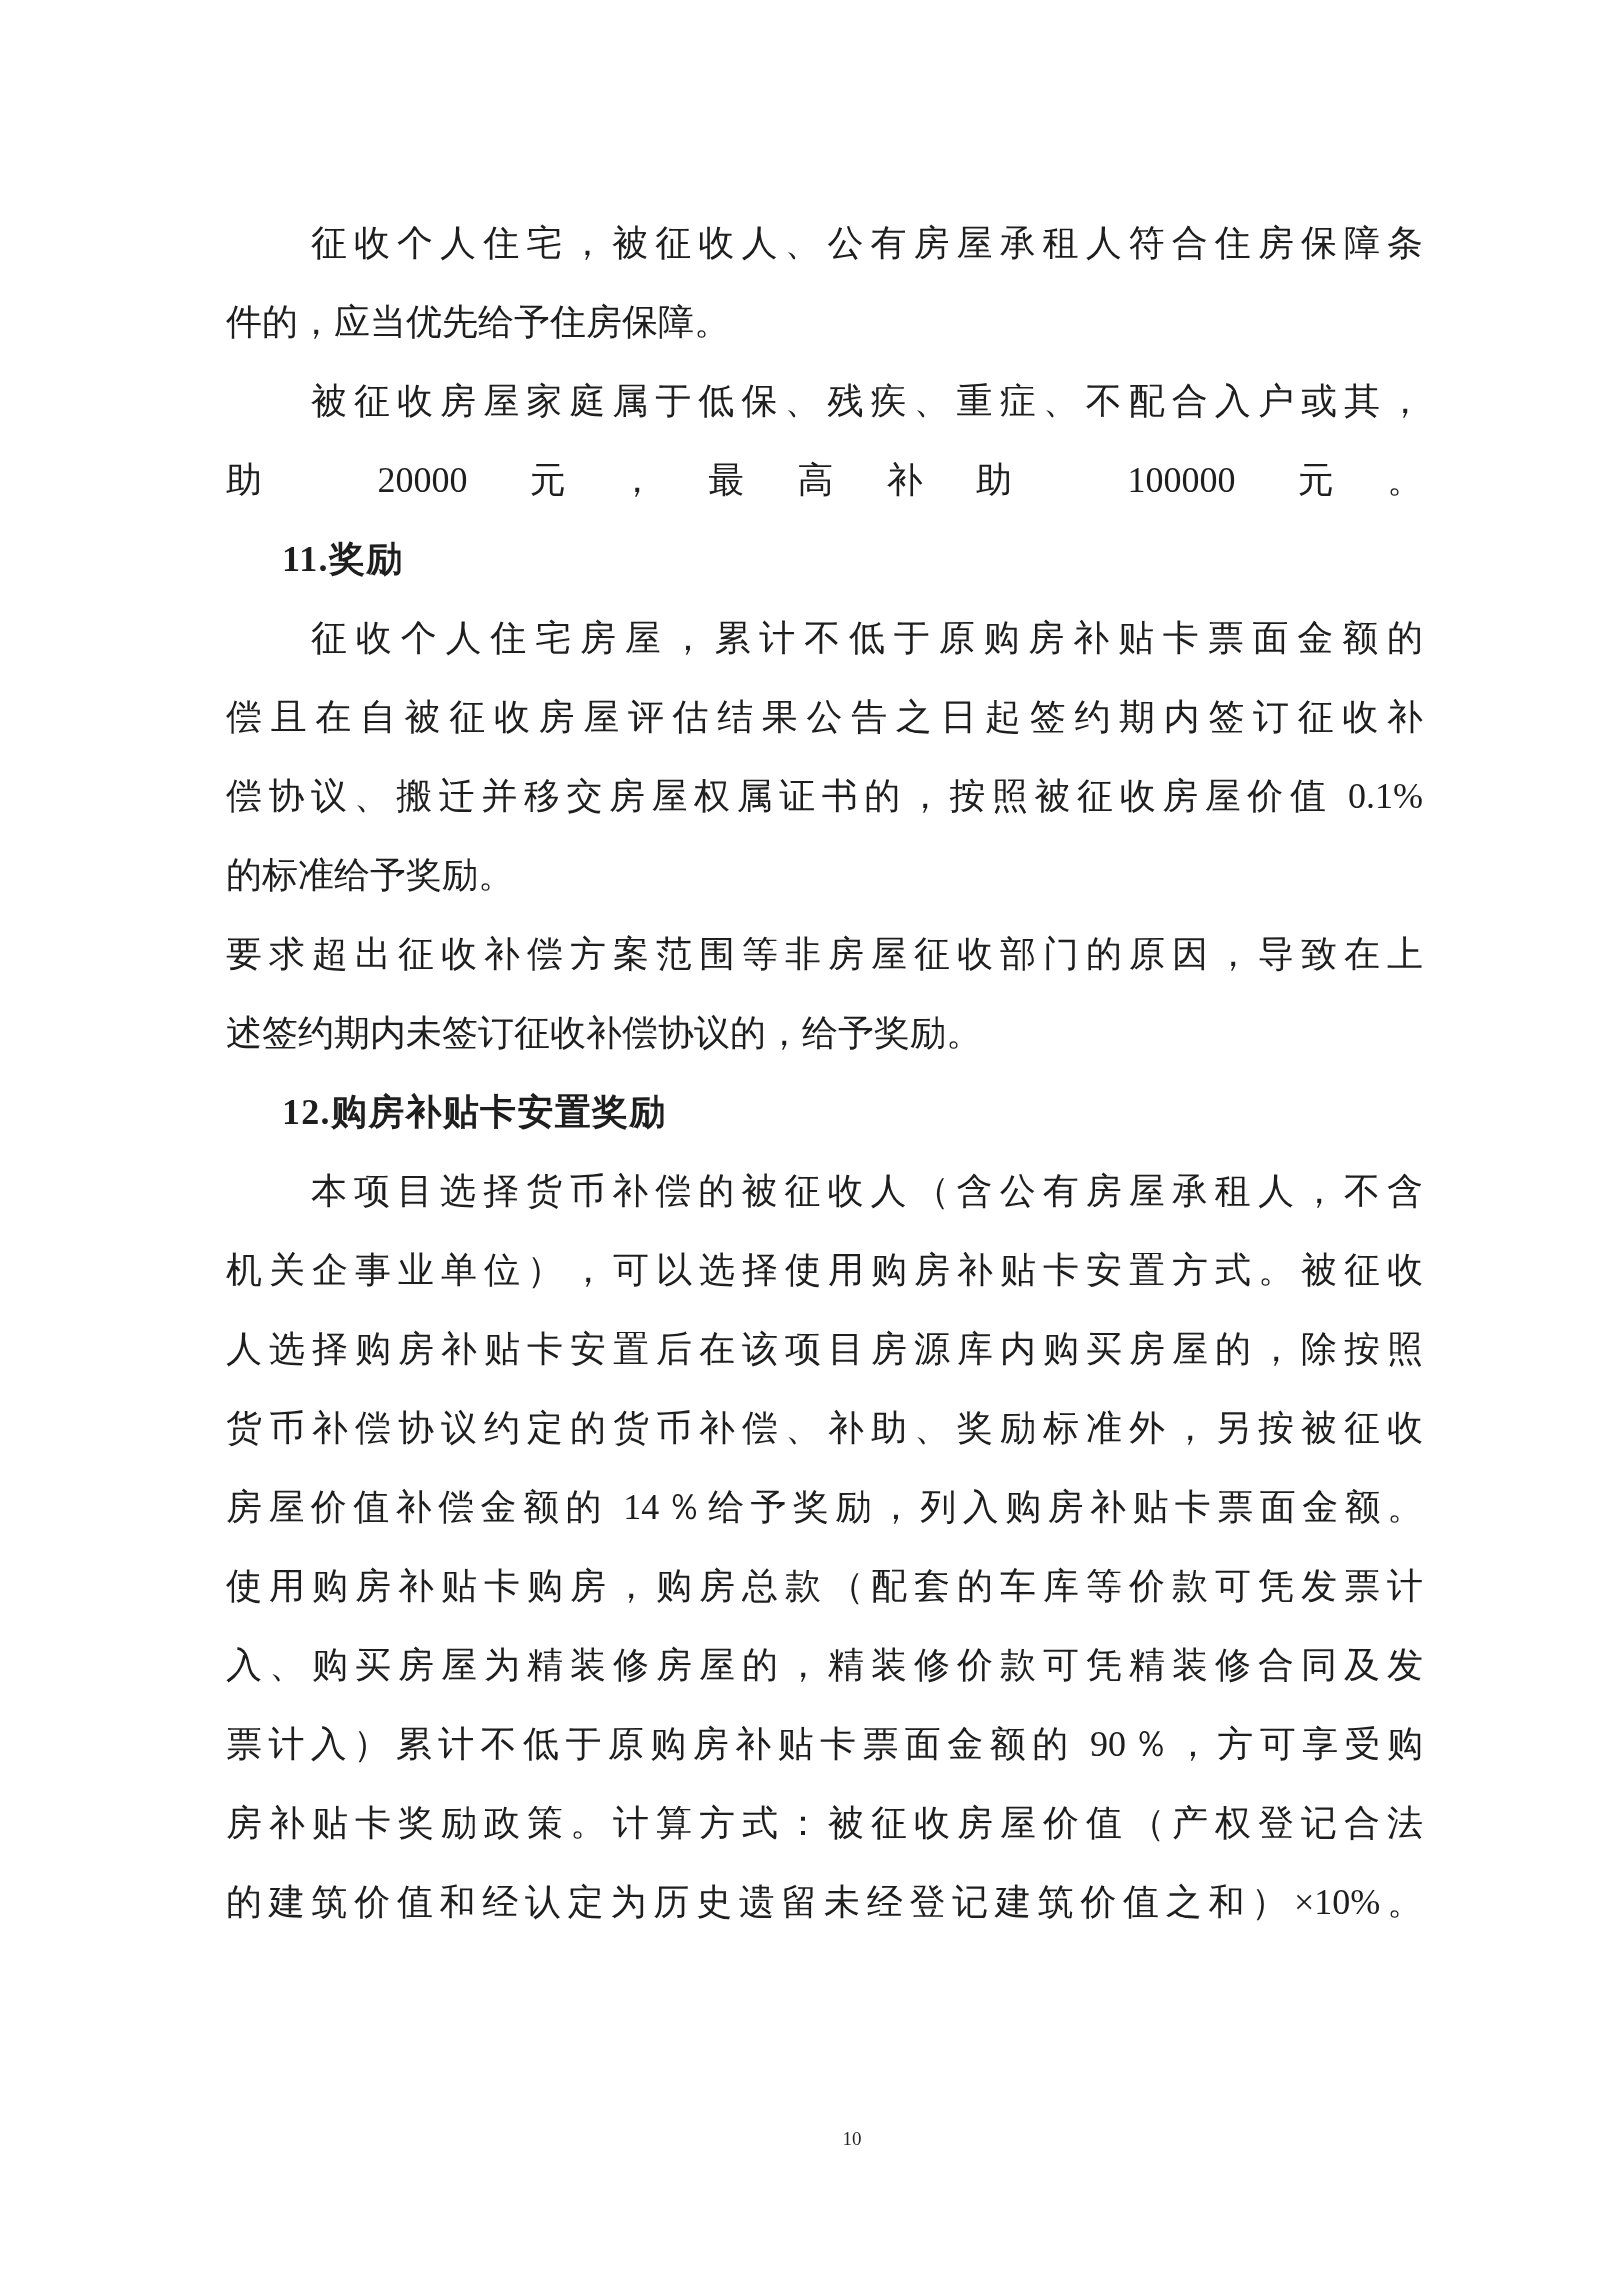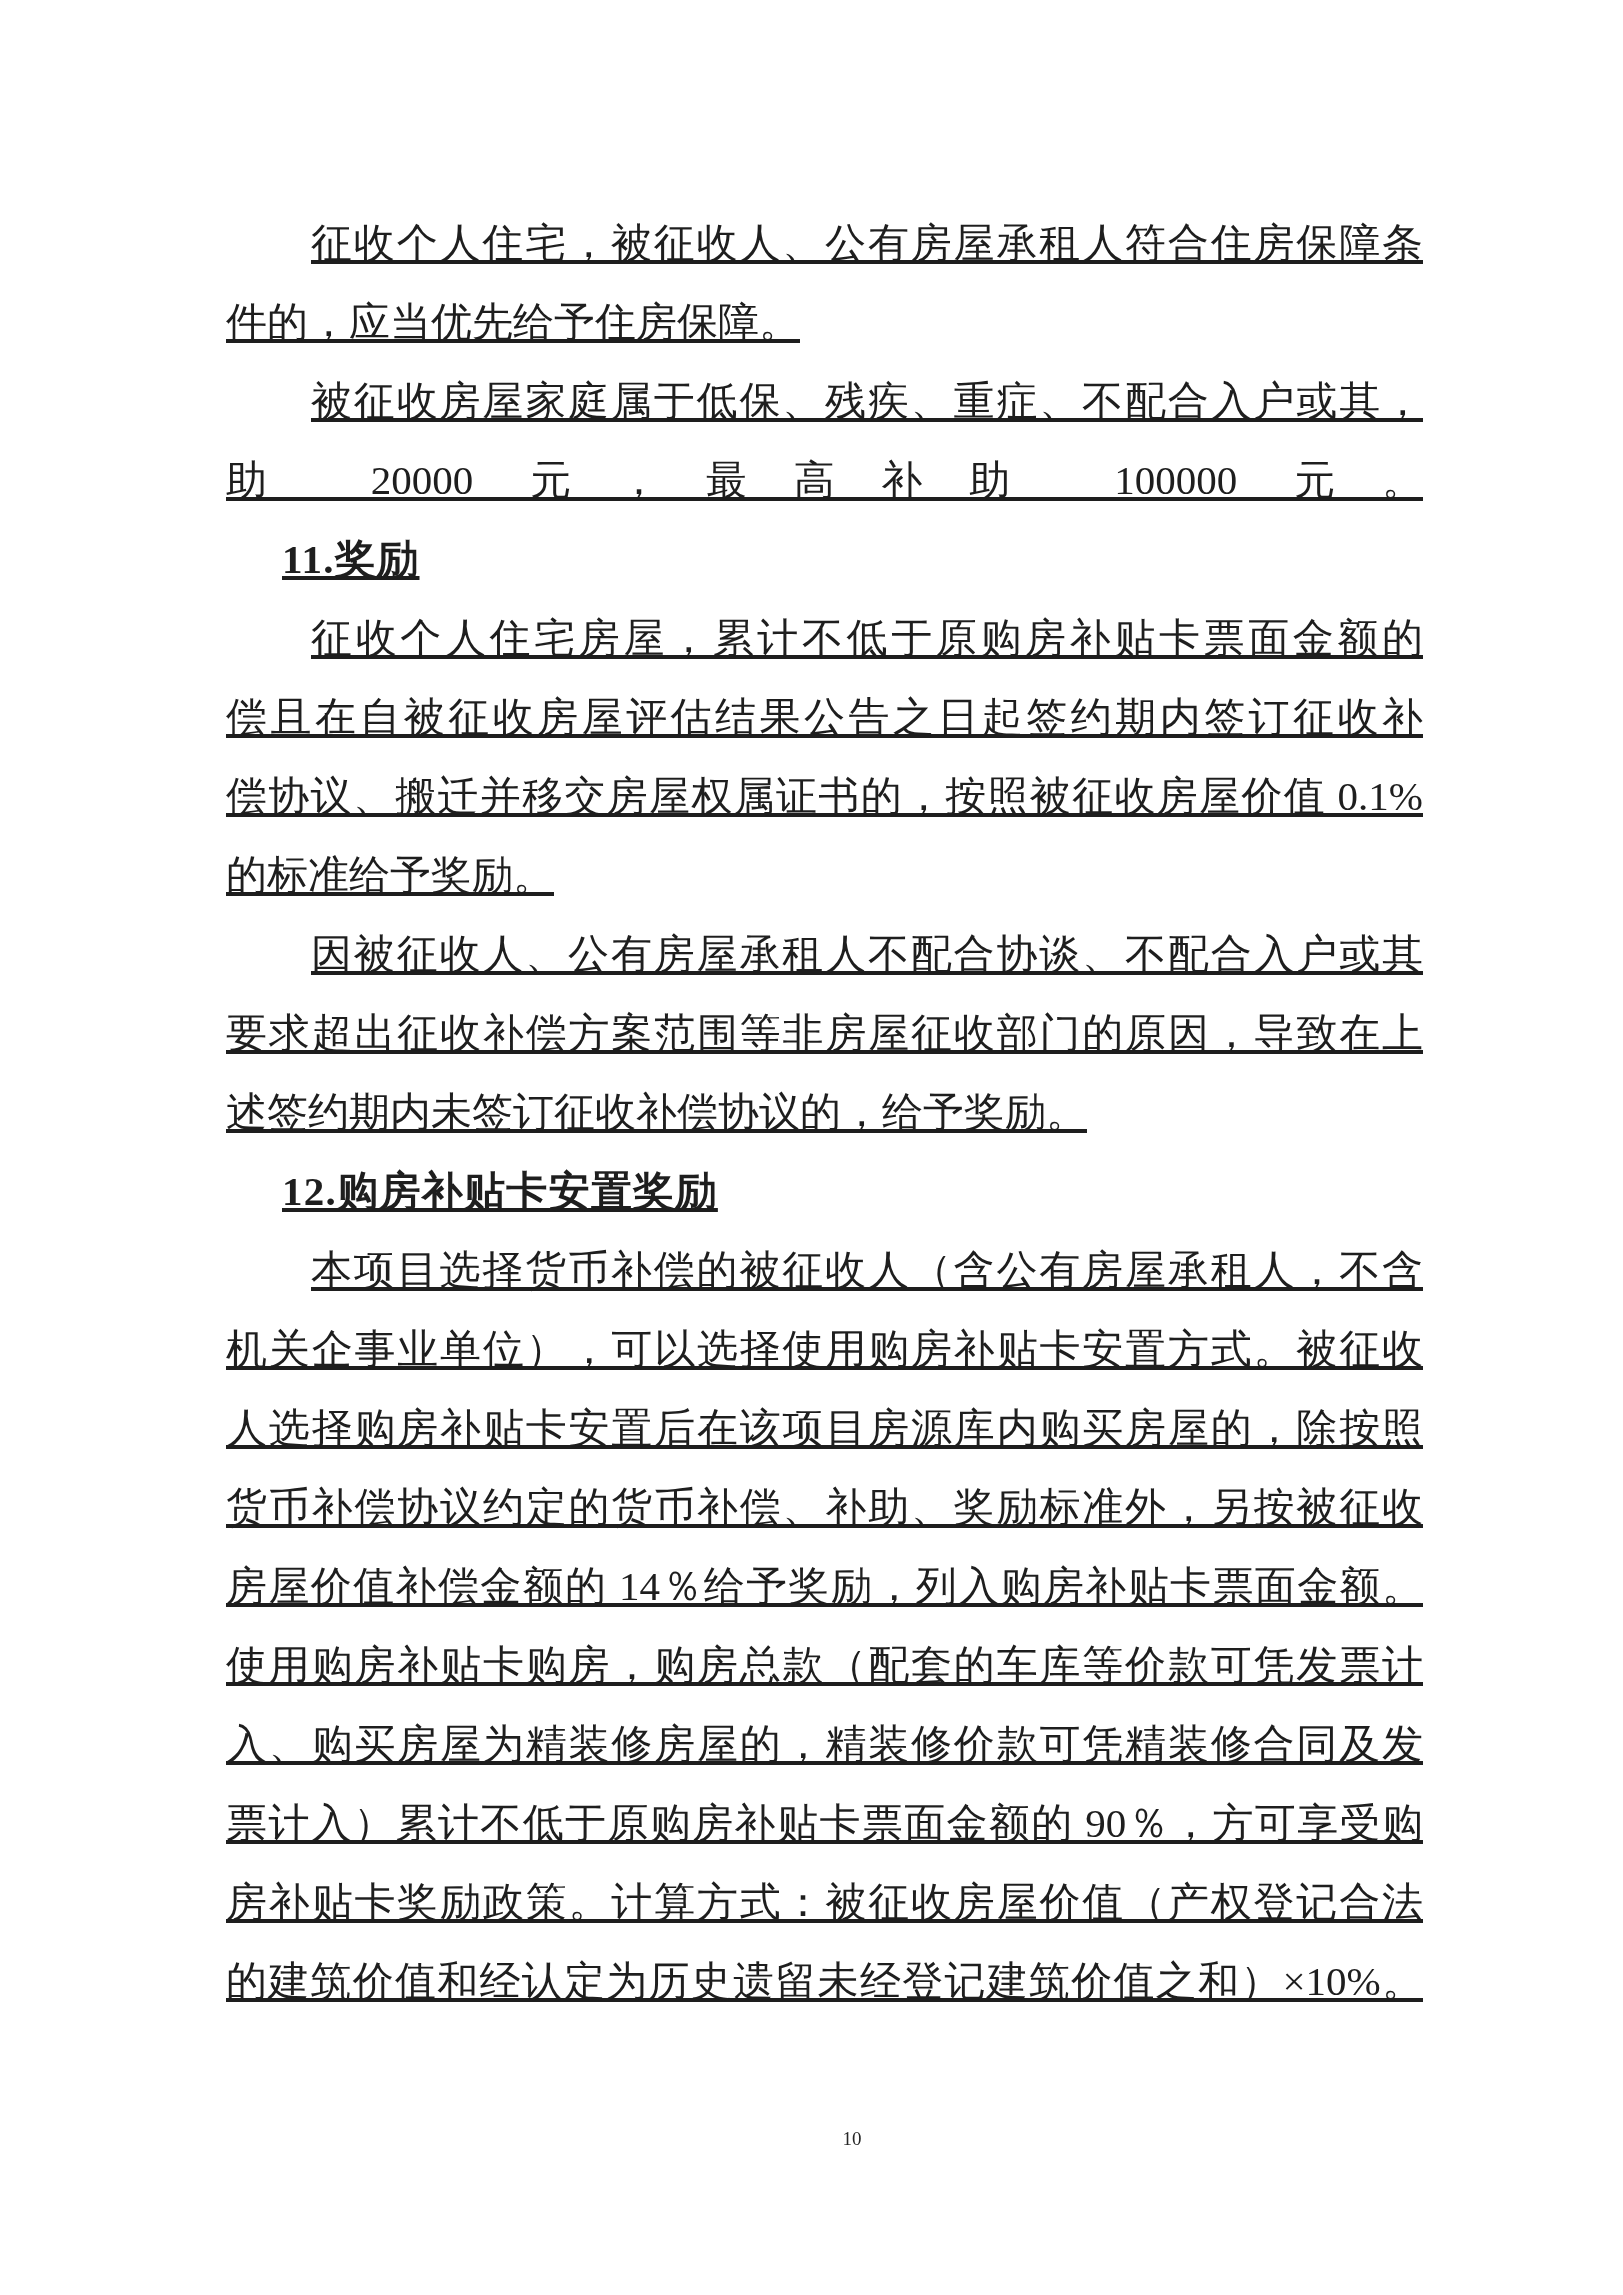--- a/index.html
+++ b/index.html
@@ -16,29 +16,28 @@
     font-family: "Liberation Serif", "DejaVu Serif", serif;
     color: #1e1e1e;
   }
   .doc {
     position: absolute;
     left: 226px;
     top: 204px;
     width: 1197px;
   }
   .line {
-    font-size: 41px;
+    font-size: 36px;
     line-height: 79px;
     height: 79px;
     white-space: normal;
     text-align: justify;
     text-justify: inter-character;
     text-align-last: left;
     overflow: hidden;
-    text-decoration: underline;
   }
   .line.fill {
     text-align-last: justify;
   }
   .line.indent {
     text-indent: 85px;
   }
   .line.heading {
     font-weight: 700;
     text-indent: 56px;
@@ -61,21 +60,20 @@
   <div class="doc" id="doc">
       <div class="line indent fill">征收个人住宅，被征收人、公有房屋承租人符合住房保障条</div>
       <div class="line">件的，应当优先给予住房保障。</div>
       <div class="line indent fill">被征收房屋家庭属于低保、残疾、重症、不配合入户或其，</div>
       <div class="line fill">助 20000 元，最高补助 100000 元。</div>
       <div class="line heading">11.奖励</div>
       <div class="line indent fill">征收个人住宅房屋，累计不低于原购房补贴卡票面金额的</div>
       <div class="line fill">偿且在自被征收房屋评估结果公告之日起签约期内签订征收补</div>
       <div class="line fill">偿协议、搬迁并移交房屋权属证书的，按照被征收房屋价值 0.1%</div>
       <div class="line">的标准给予奖励。</div>
-      <div class="line indent fill">因被征收人、公有房屋承租人不配合协谈、不配合入户或其</div>
       <div class="line fill">要求超出征收补偿方案范围等非房屋征收部门的原因，导致在上</div>
       <div class="line">述签约期内未签订征收补偿协议的，给予奖励。</div>
       <div class="line heading">12.购房补贴卡安置奖励</div>
       <div class="line indent fill">本项目选择货币补偿的被征收人（含公有房屋承租人，不含</div>
       <div class="line fill">机关企事业单位），可以选择使用购房补贴卡安置方式。被征收</div>
       <div class="line fill">人选择购房补贴卡安置后在该项目房源库内购买房屋的，除按照</div>
       <div class="line fill">货币补偿协议约定的货币补偿、补助、奖励标准外，另按被征收</div>
       <div class="line fill">房屋价值补偿金额的 14％给予奖励，列入购房补贴卡票面金额。</div>
       <div class="line fill">使用购房补贴卡购房，购房总款（配套的车库等价款可凭发票计</div>
       <div class="line fill">入、购买房屋为精装修房屋的，精装修价款可凭精装修合同及发</div>

